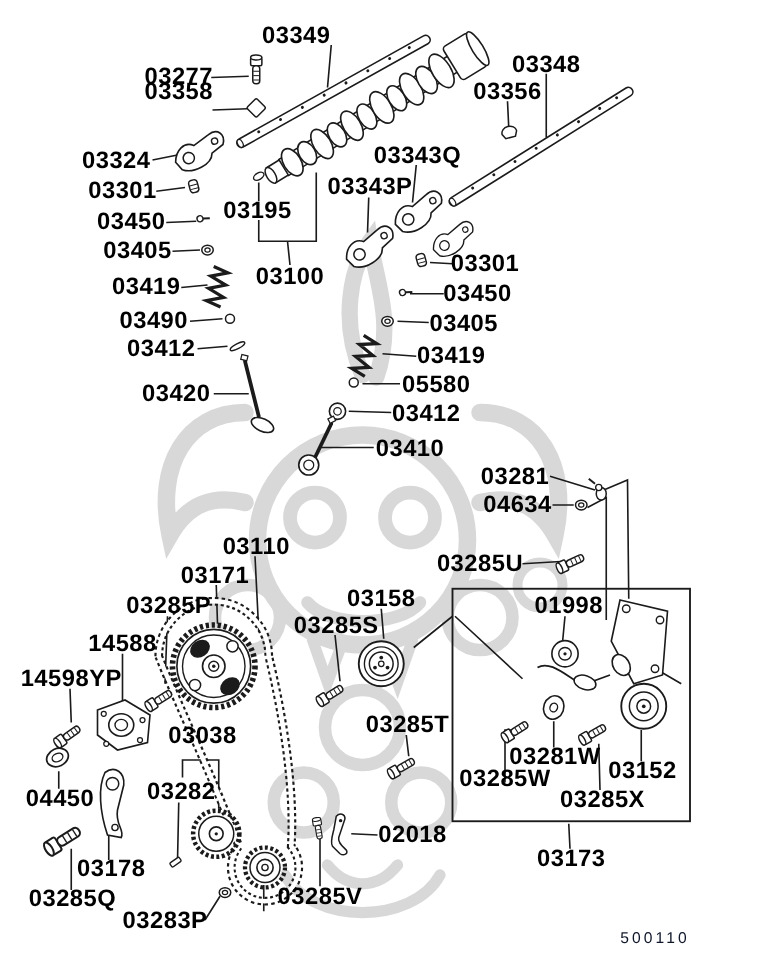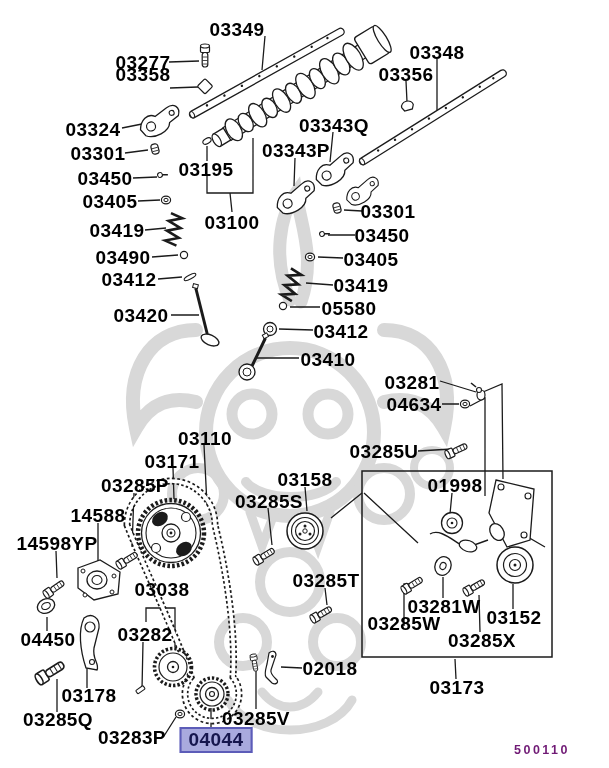--- a/index.html
+++ b/index.html
@@ -7,21 +7,21 @@
        font-family:"Liberation Sans",sans-serif;
        --hl-fill:#a9aade; --hl-border:#5c5cb8;}
   .stage{position:absolute;left:0;top:0;width:609px;height:768px;text-align:center;}
   svg.diagram{position:absolute;left:0;top:0;}
   .lbl{position:absolute;transform:translate(-50%,-50%);
        font-weight:bold;font-size:19px;letter-spacing:.4px;color:#000;
        white-space:nowrap;line-height:1;z-index:5;}
   .lbl.hl{background:var(--hl-fill);border:2px solid var(--hl-border);
           padding:1px 7px 2px;color:#16164e;}
   .docnum{position:absolute;transform:translate(-50%,-50%);
-          font-weight:bold;font-size:12.5px;letter-spacing:2.5px;color:#701a75;z-index:5;margin-left:18px;}
+          font-weight:normal;font-size:12.5px;letter-spacing:2.5px;color:#0f172a;z-index:5;}
 </style>
 </head>
 <body style="--hl-fill: #a9aade; --hl-border: #5c5cb8;">
 
 <div class="stage">
 
 <svg class="diagram" width="609" height="768" viewBox="0 0 609 768">
   <defs>
     <g id="bolt">
       <rect x="-6" y="-4.5" width="6.5" height="9" rx="1.2" fill="#fff" stroke="#1b1b1b" stroke-width="1.2"></rect>
@@ -345,18 +345,17 @@
 <div class="lbl" style="left:145px;top:634px">03282</div>
 <div class="lbl" style="left:444px;top:606px">03281W</div>
 <div class="lbl" style="left:514px;top:617px">03152</div>
 <div class="lbl" style="left:404px;top:623px">03285W</div>
 <div class="lbl" style="left:482px;top:640px">03285X</div>
 <div class="lbl" style="left:89px;top:695px">03178</div>
 <div class="lbl" style="left:330px;top:668px">02018</div>
 <div class="lbl" style="left:58px;top:719px">03285Q</div>
 <div class="lbl" style="left:256px;top:718px">03285V</div>
 <div class="lbl" style="left:132px;top:737px">03283P</div>
-<div class="lbl hl" style="left:216px;top:740px">04044</div>
 <div class="lbl" style="left:457px;top:687px">03173</div>
 
 <div class="docnum" style="left:524px;top:750px">500110</div>
 
 </div>
 
 </body></html>

